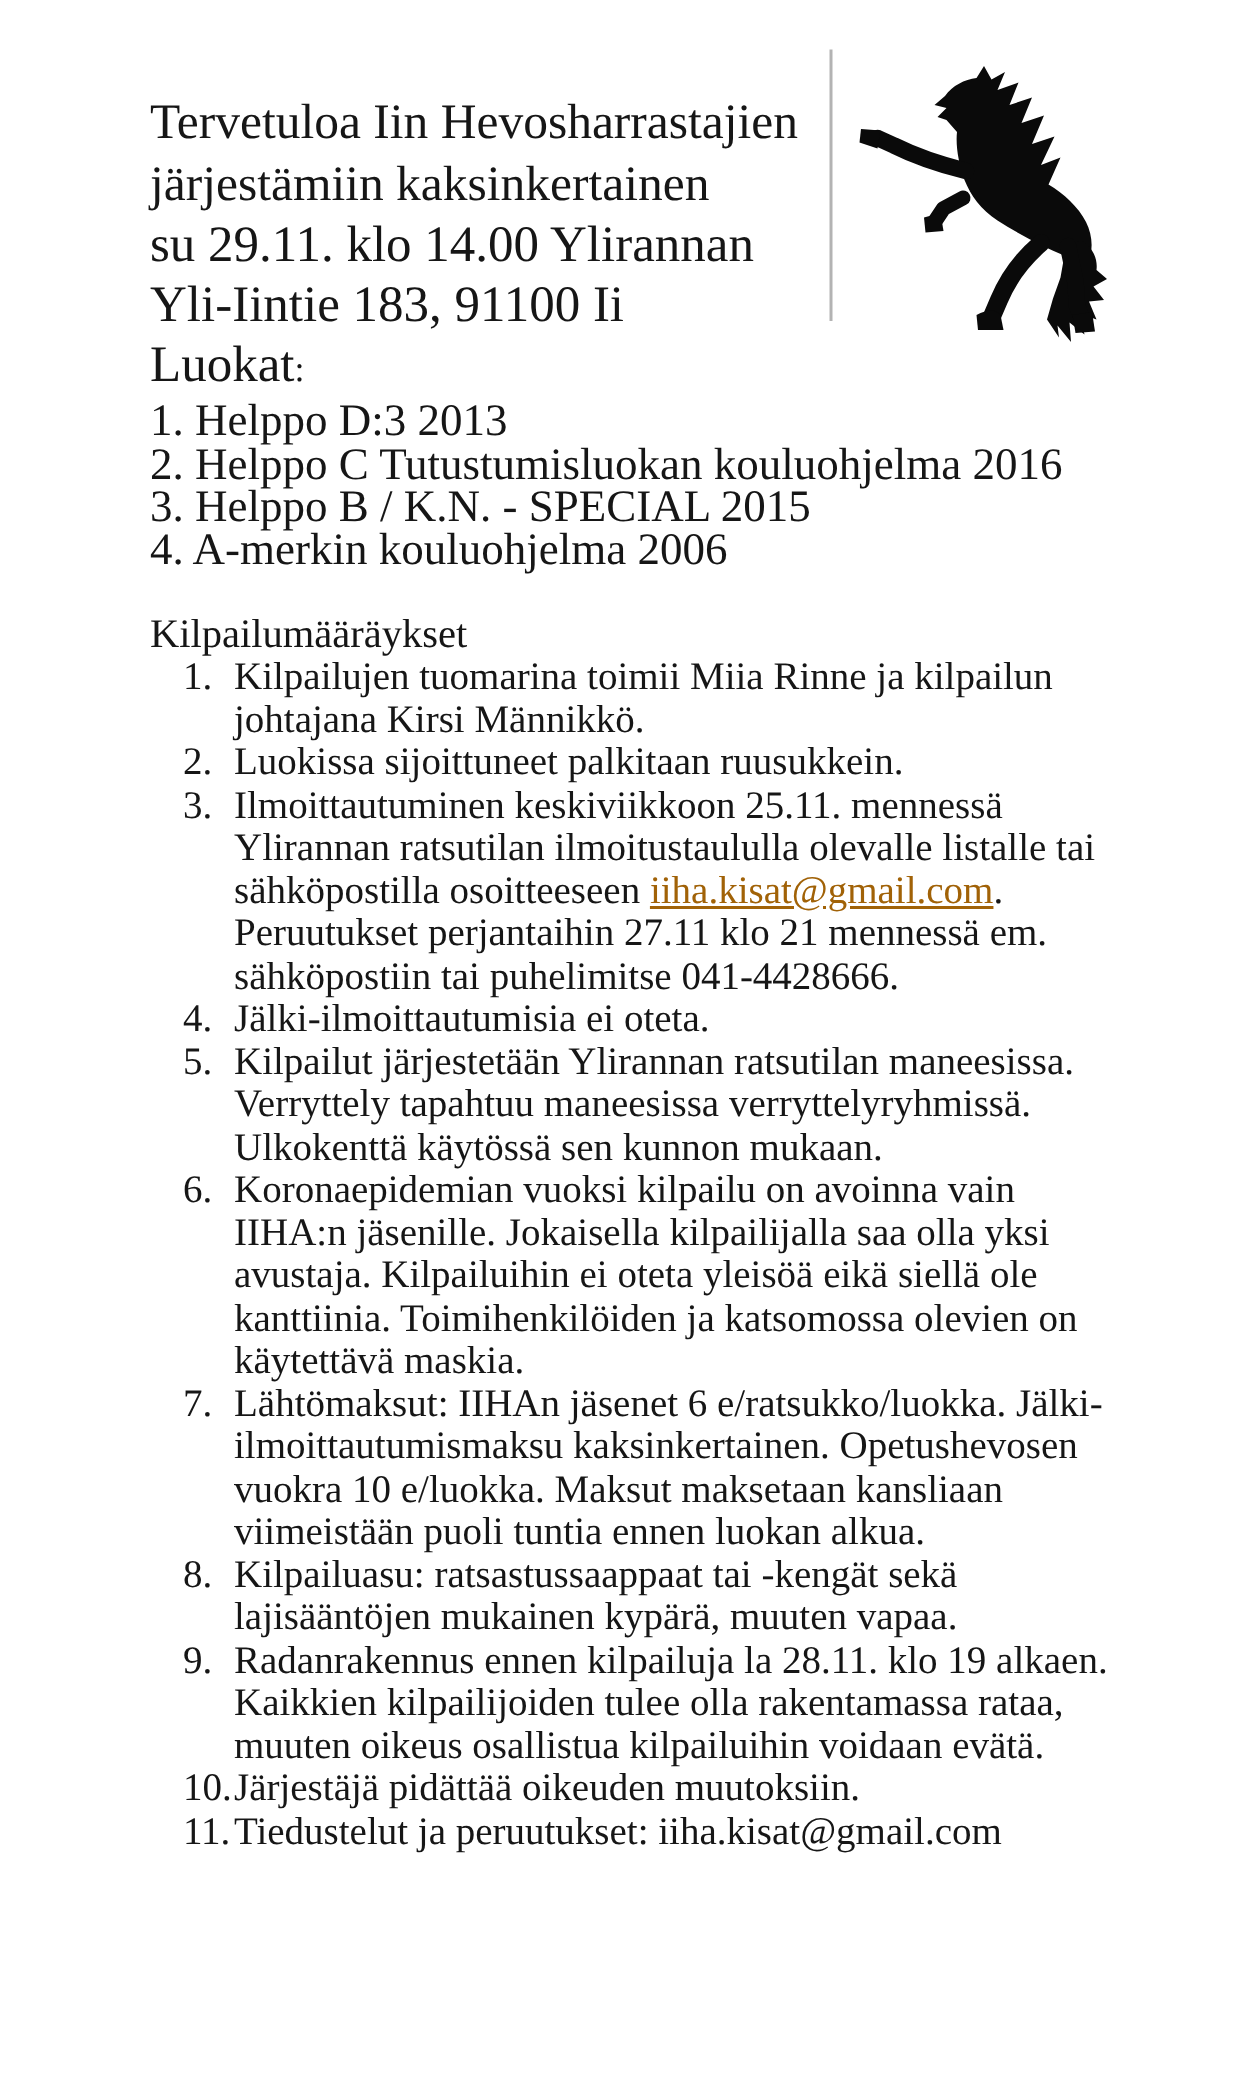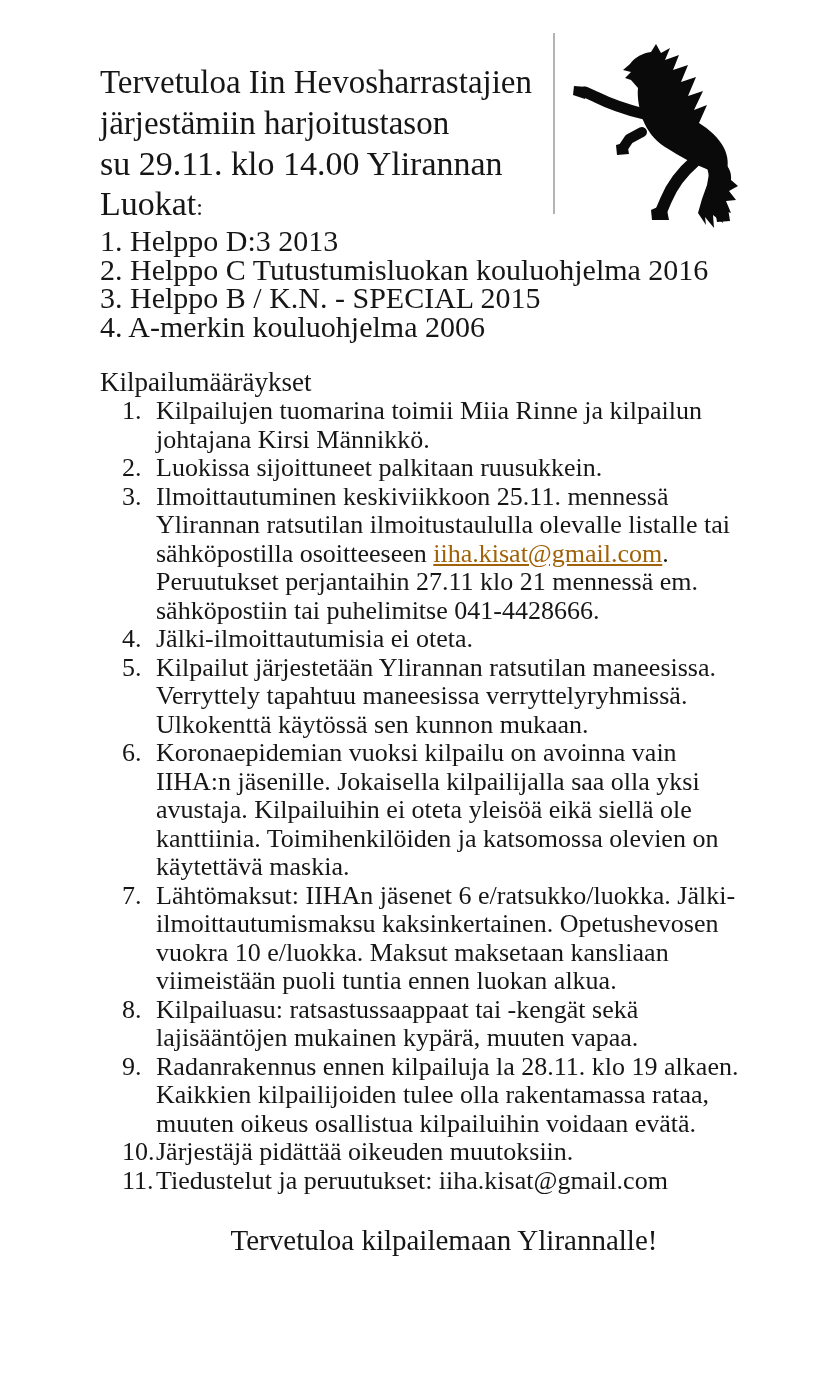--- a/index.html
+++ b/index.html
@@ -72,22 +72,23 @@
 
         <path fill="none" stroke-width="11" d="M140 122 L145 146 L146 162 L150 172"></path>
         <path stroke="none" d="M143 168 L156 166 L158 179 L145 180 Z"></path>
       </g>
     </svg>
   </div>
 
   <div class="content">
 
     <div class="h-line h-sm">Tervetuloa Iin Hevosharrastajien</div>
-    <div class="h-line h-sm">järjestämiin harjoitustason</div>
+    <div class="h-line h-sm">järjestämiin kaksinkertainen</div>
     <div class="h-line h-md">su 29.11. klo 14.00 Ylirannan</div>
+    <div class="h-line h-md">Yli-Iintie 183, 91100 Ii</div>
     <div class="h-line h-md"><span>Luokat</span><span class="luokat-colon">:</span></div>
 
     <div class="class-item">1. Helppo D:3 2013</div>
     <div class="class-item">2. Helppo C Tutustumisluokan kouluohjelma 2016</div>
     <div class="class-item">3. Helppo B / K.N. - SPECIAL 2015</div>
     <div class="class-item">4. A-merkin kouluohjelma 2006</div>
 
     <div class="rules-heading">Kilpailumääräykset</div>
 
     <div class="rule-item">
@@ -117,16 +118,15 @@
     <div class="rule-item">
       <span class="rule-num">9.</span><span>Radanrakennus ennen kilpailuja la 28.11. klo 19 alkaen. Kaikkien kilpailijoiden tulee olla rakentamassa rataa, muuten oikeus osallistua kilpailuihin voidaan evätä.</span>
     </div>
     <div class="rule-item">
       <span class="rule-num">10.</span><span>Järjestäjä pidättää oikeuden muutoksiin.</span>
     </div>
     <div class="rule-item">
       <span class="rule-num">11.</span><span>Tiedustelut ja peruutukset: iiha.kisat@gmail.com</span>
     </div>
 
-    <div class="footer-line">Tervetuloa kilpailemaan Ylirannalle!</div>
 
   </div>
 </div>
 
 </body></html>

